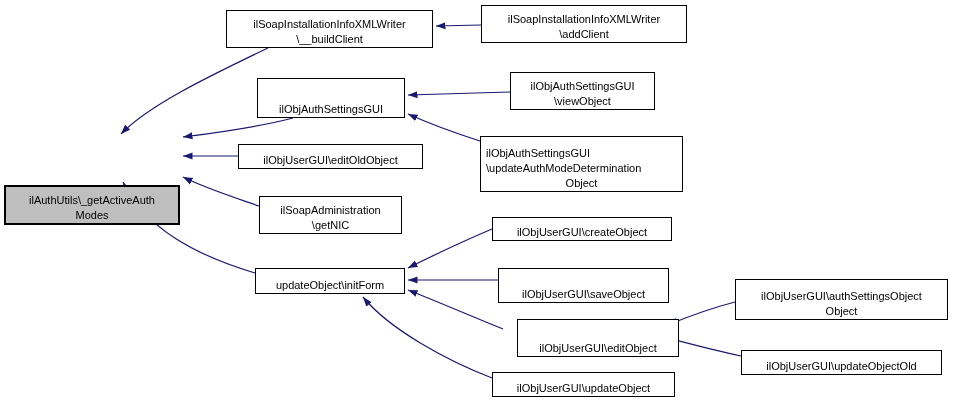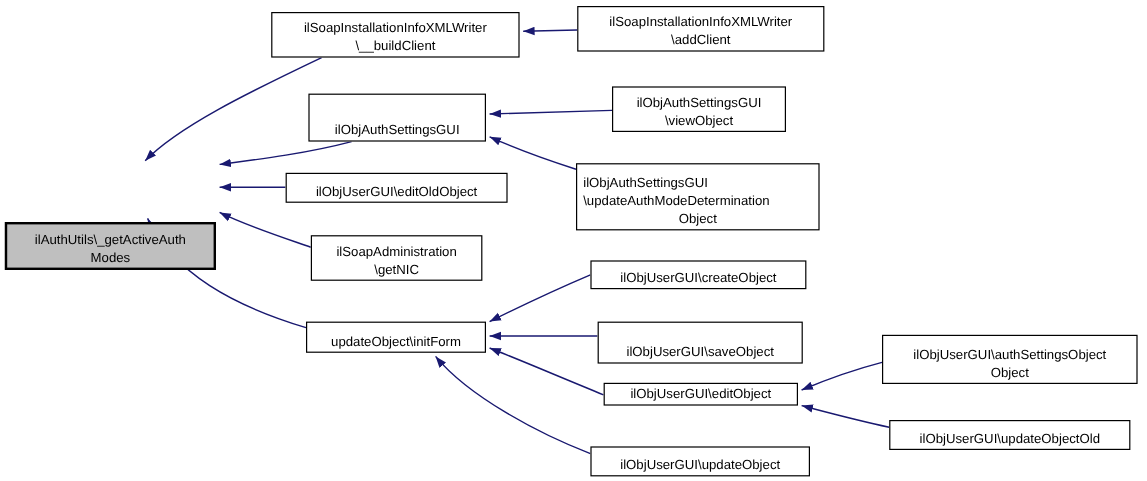--- a/index.html
+++ b/index.html
@@ -105,21 +105,21 @@
   </div>
 
   <div class="node" style="left:492px;top:217px;width:180px;height:24px">
     <span class="ln">ilObjUserGUI\createObject</span>
   </div>
 
   <div class="node" style="left:498px;top:268px;width:171px;height:35px">
     <span class="ln">ilObjUserGUI\saveObject</span>
   </div>
 
-  <div class="node" style="left:503px;top:319px;width:162px;height:19px">
+  <div class="node" style="left:517px;top:319px;width:162px;height:38px">
     <span class="ln">ilObjUserGUI\editObject</span>
   </div>
 
   <div class="node" style="left:492px;top:372px;width:183px;height:25px">
     <span class="ln">ilObjUserGUI\updateObject</span>
   </div>
 
   <div class="node" style="left:735px;top:279px;width:213px;height:41px">
     <span class="ln">ilObjUserGUI\authSettingsObject</span>
     <span class="ln">Object</span>

